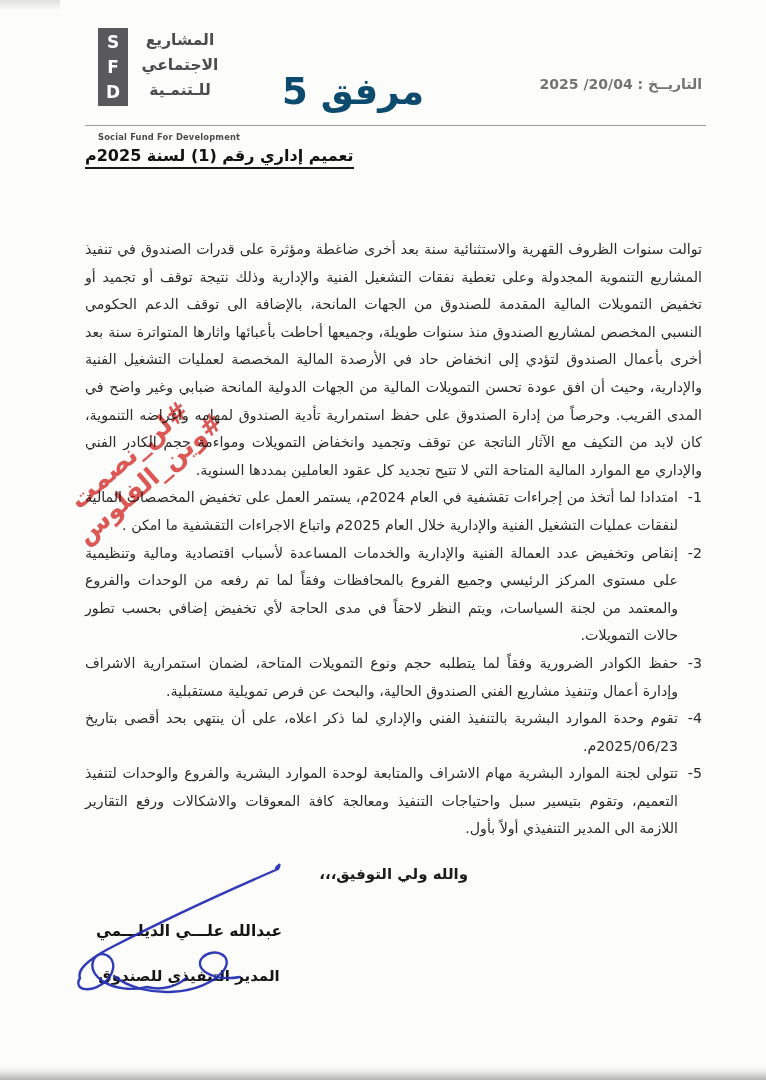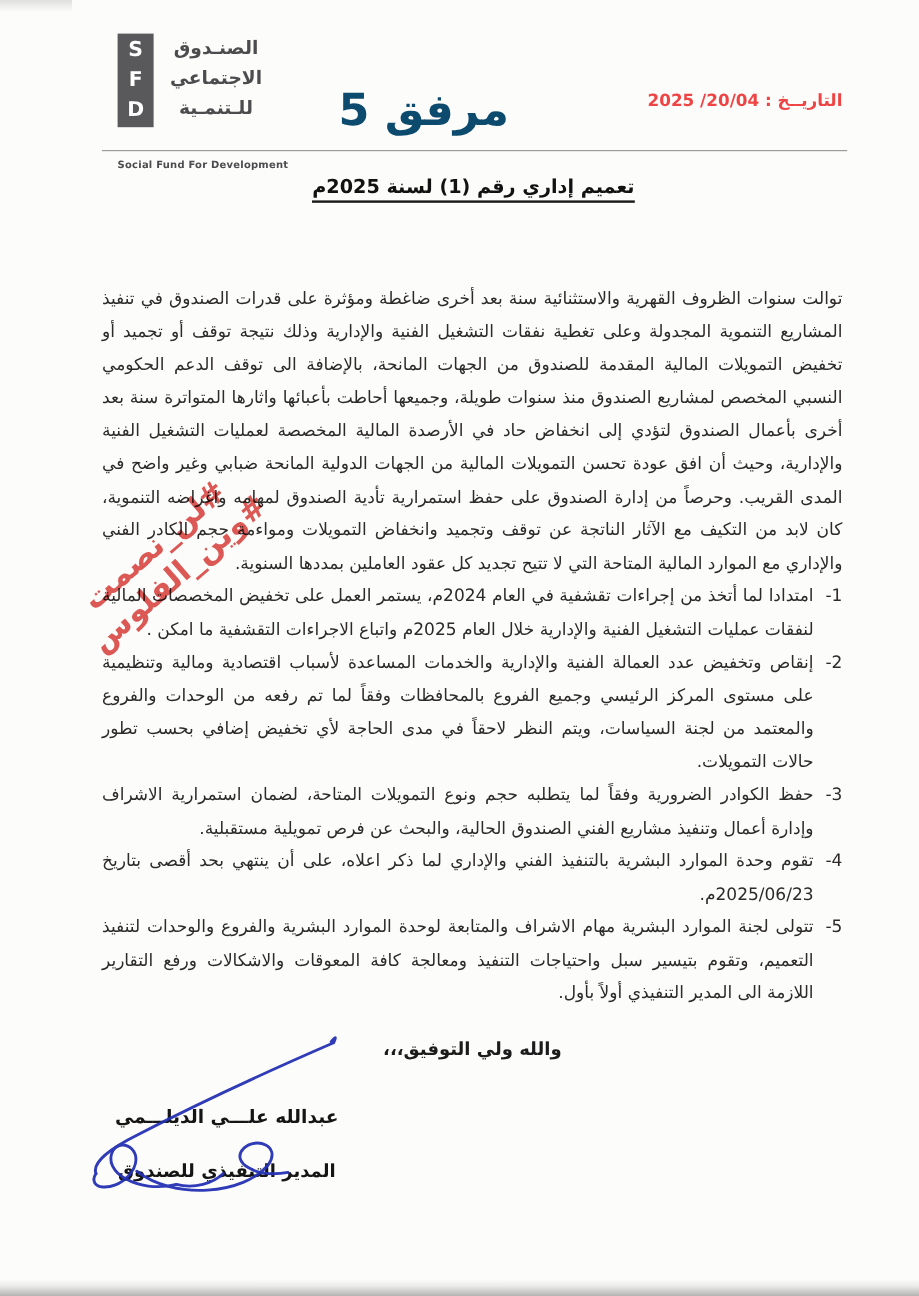--- a/index.html
+++ b/index.html
@@ -28,28 +28,28 @@
     font-size:8.3px;font-weight:bold;color:#4c4c4f;letter-spacing:.2px;
     white-space:nowrap;direction:ltr;margin-top:24px;
   }
   .attachment{
     position:absolute;left:282px;top:70px;
     color:#0c4a6e;font-weight:bold;font-size:37px;direction:ltr;
     white-space:nowrap;letter-spacing:1px;
   }
   .date{
     position:absolute;right:64px;top:76px;direction:rtl;
-    font-weight:bold;font-size:14px;color:#ef4444;white-space:nowrap;
+    font-weight:bold;font-size:14px;color:#737373;white-space:nowrap;
   }
   .topline{
     position:absolute;left:85px;right:60px;top:125px;height:0;
     border-top:1.2px solid #9b9b98;
   }
   
-  .titles{position:absolute;left:85px;right:62px;top:146px;text-align:center;direction:rtl;}
+  .titles{position:absolute;left:85px;right:62px;top:146px;text-align:left;direction:rtl;}
   .title-main,.title-sub{
     display:inline-block;font-weight:bold;color:#121212;
     border-bottom:2px solid #1a1a1a;padding-bottom:2px;white-space:nowrap;
   }
   .title-main{font-size:16px;}
   .title-sub{font-size:16px;margin-top:9px;}
   
   .content{
     position:absolute;left:85px;right:64px;top:236px;
     direction:rtl;text-align:justify;text-align-last:right;
@@ -94,21 +94,21 @@
 
 <div class="page">
 
   <div class="logo">
     <div class="logo-block">
       <span class="logo-letter">S</span>
       <span class="logo-letter">F</span>
       <span class="logo-letter">D</span>
     </div>
     <div class="logo-ar">
-      <div>الصنـدوق</div>
+      <div>المشاريع</div>
       <div>الاجتماعي</div>
       <div>للـتنمـية</div>
     </div>
     <div class="logo-en">Social Fund For Development</div>
   </div>
 
   <div class="attachment">مرفق 5</div>
 
   <div class="date">التاريــخ : 20/04/ 2025</div>
 

